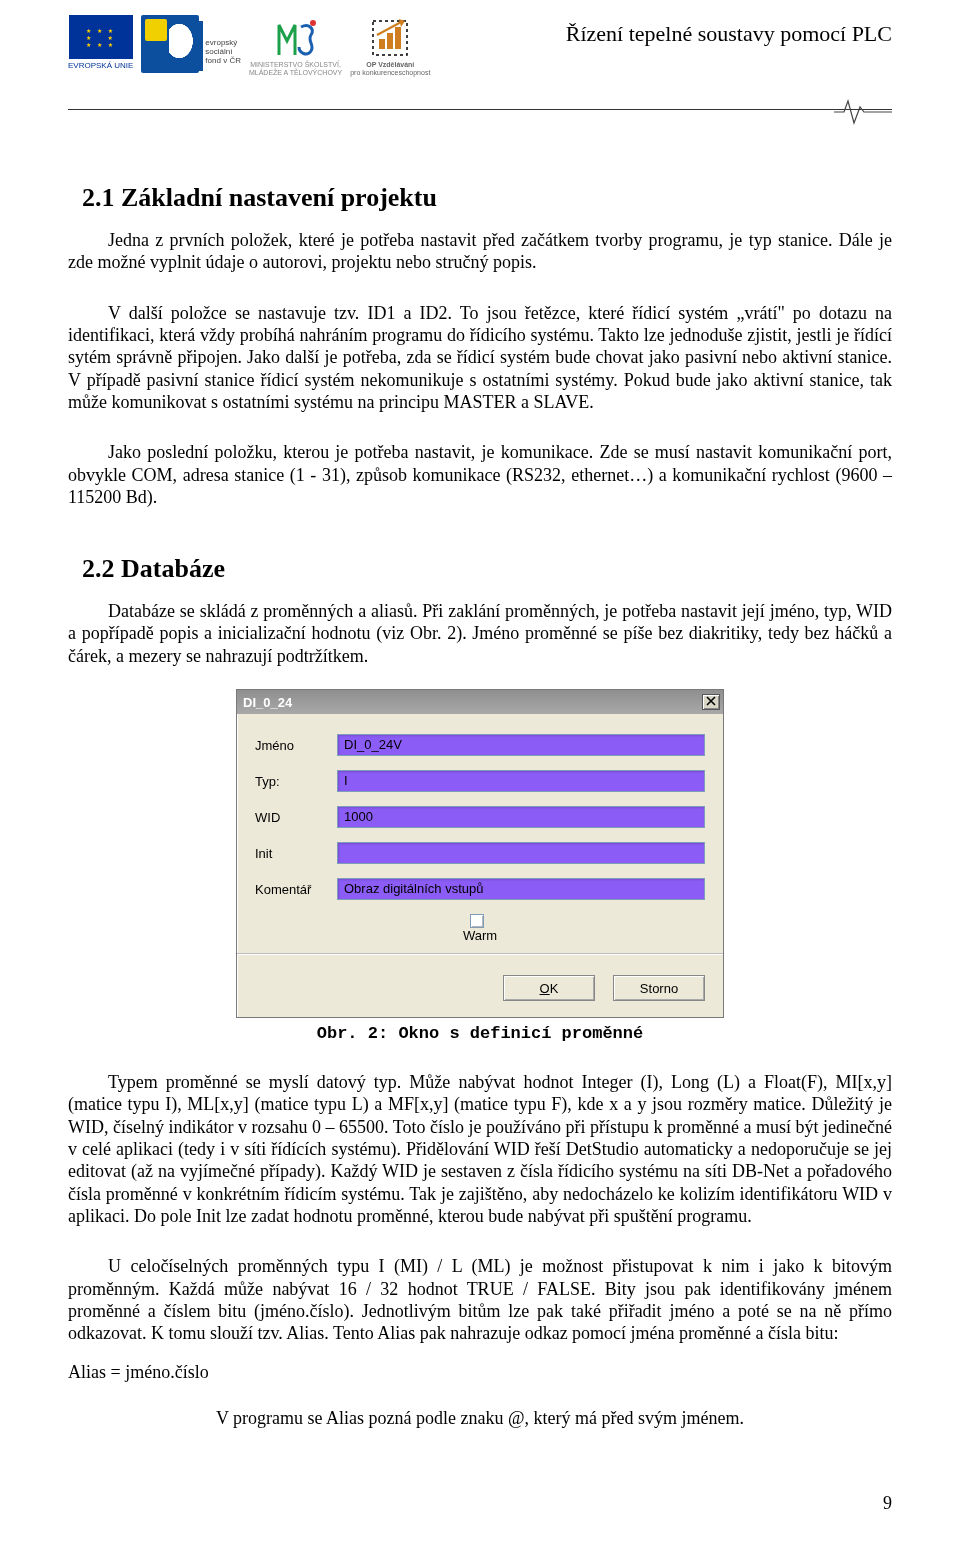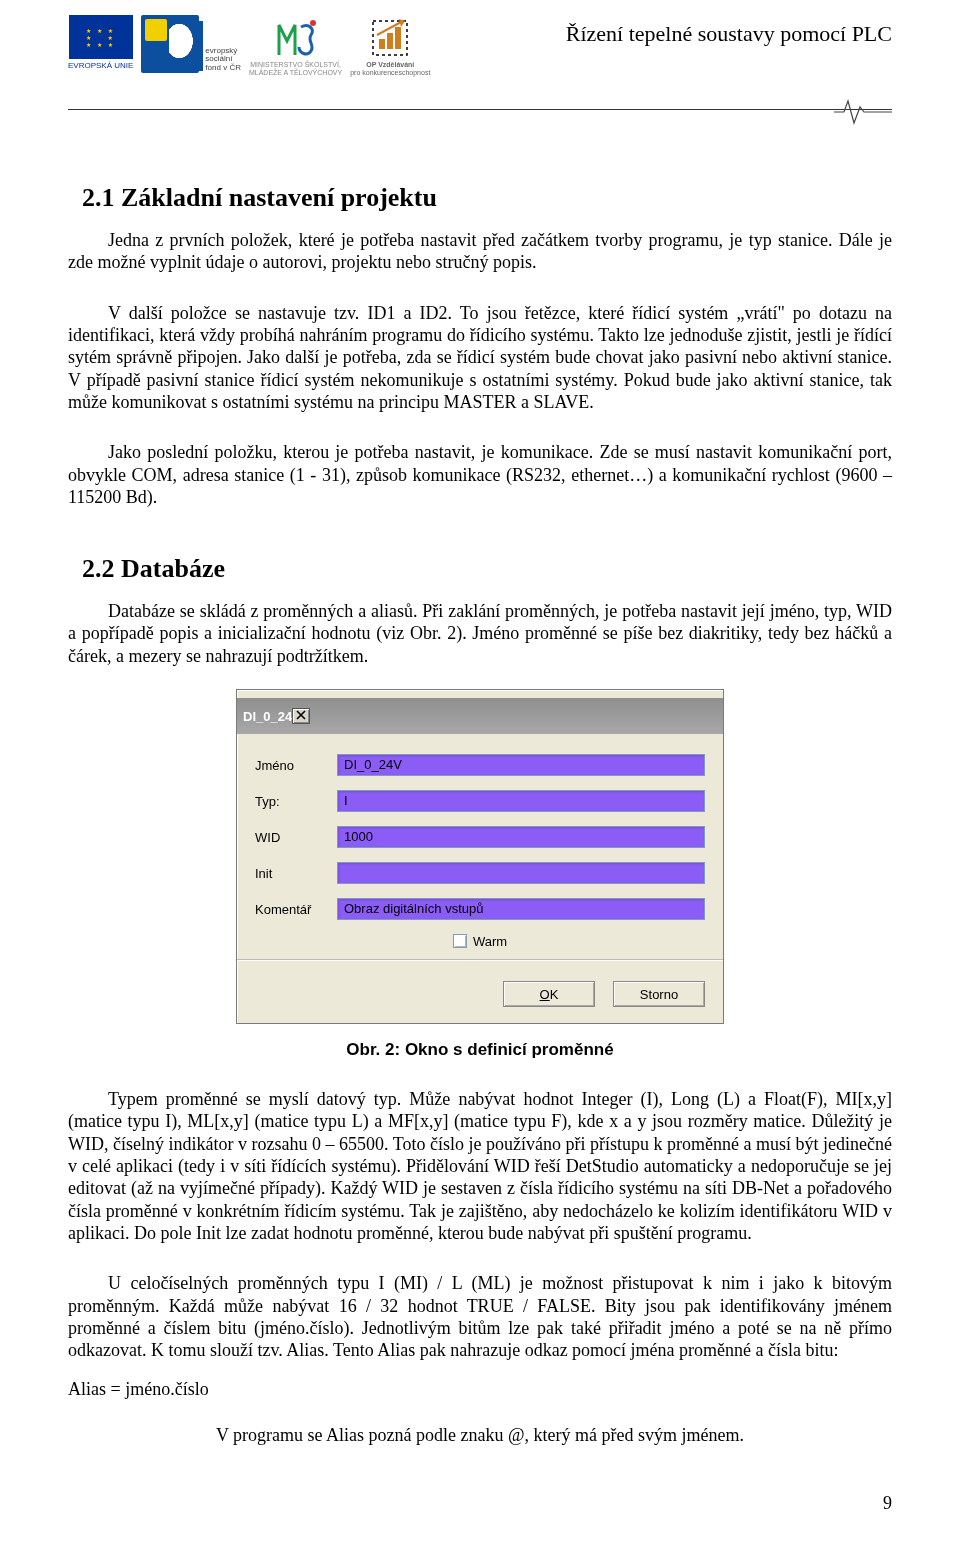--- a/index.html
+++ b/index.html
@@ -27,21 +27,21 @@
   .logos {
     display: flex;
     align-items: flex-start;
     gap: 8px;
   }
   .logo-eu { display: flex; flex-direction: column; align-items: center; }
   .eu-flag { width: 64px; height: 44px; background: #003399; position: relative; }
   .eu-flag::before { content: ""; position: absolute; }
   .eu-stars { position: absolute; inset: 0; display:flex; align-items:center; justify-content:center; color:#ffcc00; font-size:6px; letter-spacing:2px;}
   .eu-text { font-family: Arial, sans-serif; font-size: 8px; color:#003399; margin-top:2px;}
-  .logo-esf { display:flex; align-items:flex-end; gap:6px;}
+  .logo-esf { display:flex; align-items:flex-start; gap:6px;}
   .esf-logo { width:58px; height:58px; background:#0b4f9e; position:relative; border-radius:2px;}
   .esf-logo::before { content:""; position:absolute; left:4px; top:4px; width:22px; height:22px; background:#f0d000; border-radius:2px;}
   .esf-logo::after  { content:""; position:absolute; right:-4px; top:6px; width:34px; height:50px; background:radial-gradient(ellipse at 30% 40%, #fff 0 40%, #0b4f9e 41%);}
   .esf-text { font-family: Arial, sans-serif; font-size:8px; line-height:1.1; color:#444; padding-top:24px;}
   .logo-msmt { display:flex; flex-direction:column; align-items:center; }
   .msmt-logo { width:46px; height:46px; position:relative;}
   .msmt-text { font-family: Arial, sans-serif; font-size:7px; line-height:1.1; color:#888; text-align:center;}
   .logo-op { display:flex; flex-direction:column; align-items:center; }
   .op-logo { width:46px; height:46px; position:relative; }
   .op-text { font-family: Arial, sans-serif; font-size:7px; color:#666; text-align:center; line-height:1.1;}
@@ -75,28 +75,27 @@
   .dialog {
     width: 488px;
     background: #ece9d8;
     border: 1px solid #7a7a7a;
     box-shadow: 1px 1px 0 #fff inset;
     font-family: "Tahoma", Arial, sans-serif;
     font-size: 13px;
     color: #000;
   }
   .titlebar {
-    height: 36px;
+    height: 24px;
     background: linear-gradient(#8f8f8f, #a8a8a8);
     color: #fff;
-    display:flex; align-items:center; 
+    display:flex; align-items:center; justify-content:space-between;
     padding: 0 3px 0 6px;
     font-weight: bold;
     font-size: 13px;
-    margin-top: 8px;
   }
   .titlebar .close {
     width: 18px; height: 16px;
     background:#d9d6c7;
     border:1px solid #555;
     box-shadow: inset 1px 1px 0 #fff, inset -1px -1px 0 #888;
     display:flex; align-items:center; justify-content:center;
     color:#000; font-weight:bold; font-size:12px;
     cursor: default;
   }
@@ -105,21 +104,21 @@
   .form-row .lbl { width: 82px; }
   .form-row .fld {
     flex: 1;
     height: 22px;
     background:#8b5cf6;
     border:1px solid #7f9db9;
     box-shadow: inset 1px 1px 2px rgba(0,0,0,.15);
     padding: 2px 6px;
     font-family: Tahoma, Arial, sans-serif; font-size:13px;
   }
-  .check-row { display:flex; align-items:flex-start; justify-content:center; margin: 6px 0 6px 0; }
+  .check-row { display:flex; align-items:center; justify-content:center; margin: 6px 0 6px 0; flex-direction: column; }
   .check-row .chk {
     width:14px; height:14px; background:#fff; border:1px solid #7f9db9;
     box-shadow: inset 1px 1px 0 #fff, inset -1px -1px 0 #b5b5b5;
     margin-right:6px;
   }
   .dlg-sep { border-top:1px solid #bbb; border-bottom:1px solid #fff; margin: 10px -18px 10px -18px; }
   .dlg-buttons { display:flex; justify-content:flex-end; gap:18px; padding: 0 18px 16px 18px; }
   .btn {
     width:92px; height:26px;
     background:#ece9d8;
@@ -127,22 +126,22 @@
     box-shadow: inset 1px 1px 0 #fff, inset -1px -1px 0 #aaa;
     display:flex; align-items:center; justify-content:center;
     font-family: Liberation Sans, sans-serif; font-size:13px;
     cursor: default;
   }
   .btn .u { text-decoration: underline; }
   .caption {
     text-align:center;
     font-weight:bold;
     font-size:17px;
-    margin-top:16px;
-    font-family: Liberation Sans, sans-serif;
+    margin-top:6px;
+    font-family: Liberation Mono, monospace;
   }
 
   .eq-indent { margin-left: 40px; margin-top: 6px; }
 
   .page-num {
     position:absolute;
     bottom: 32px;
     right: 68px;
     font-size: 18px;
   }

